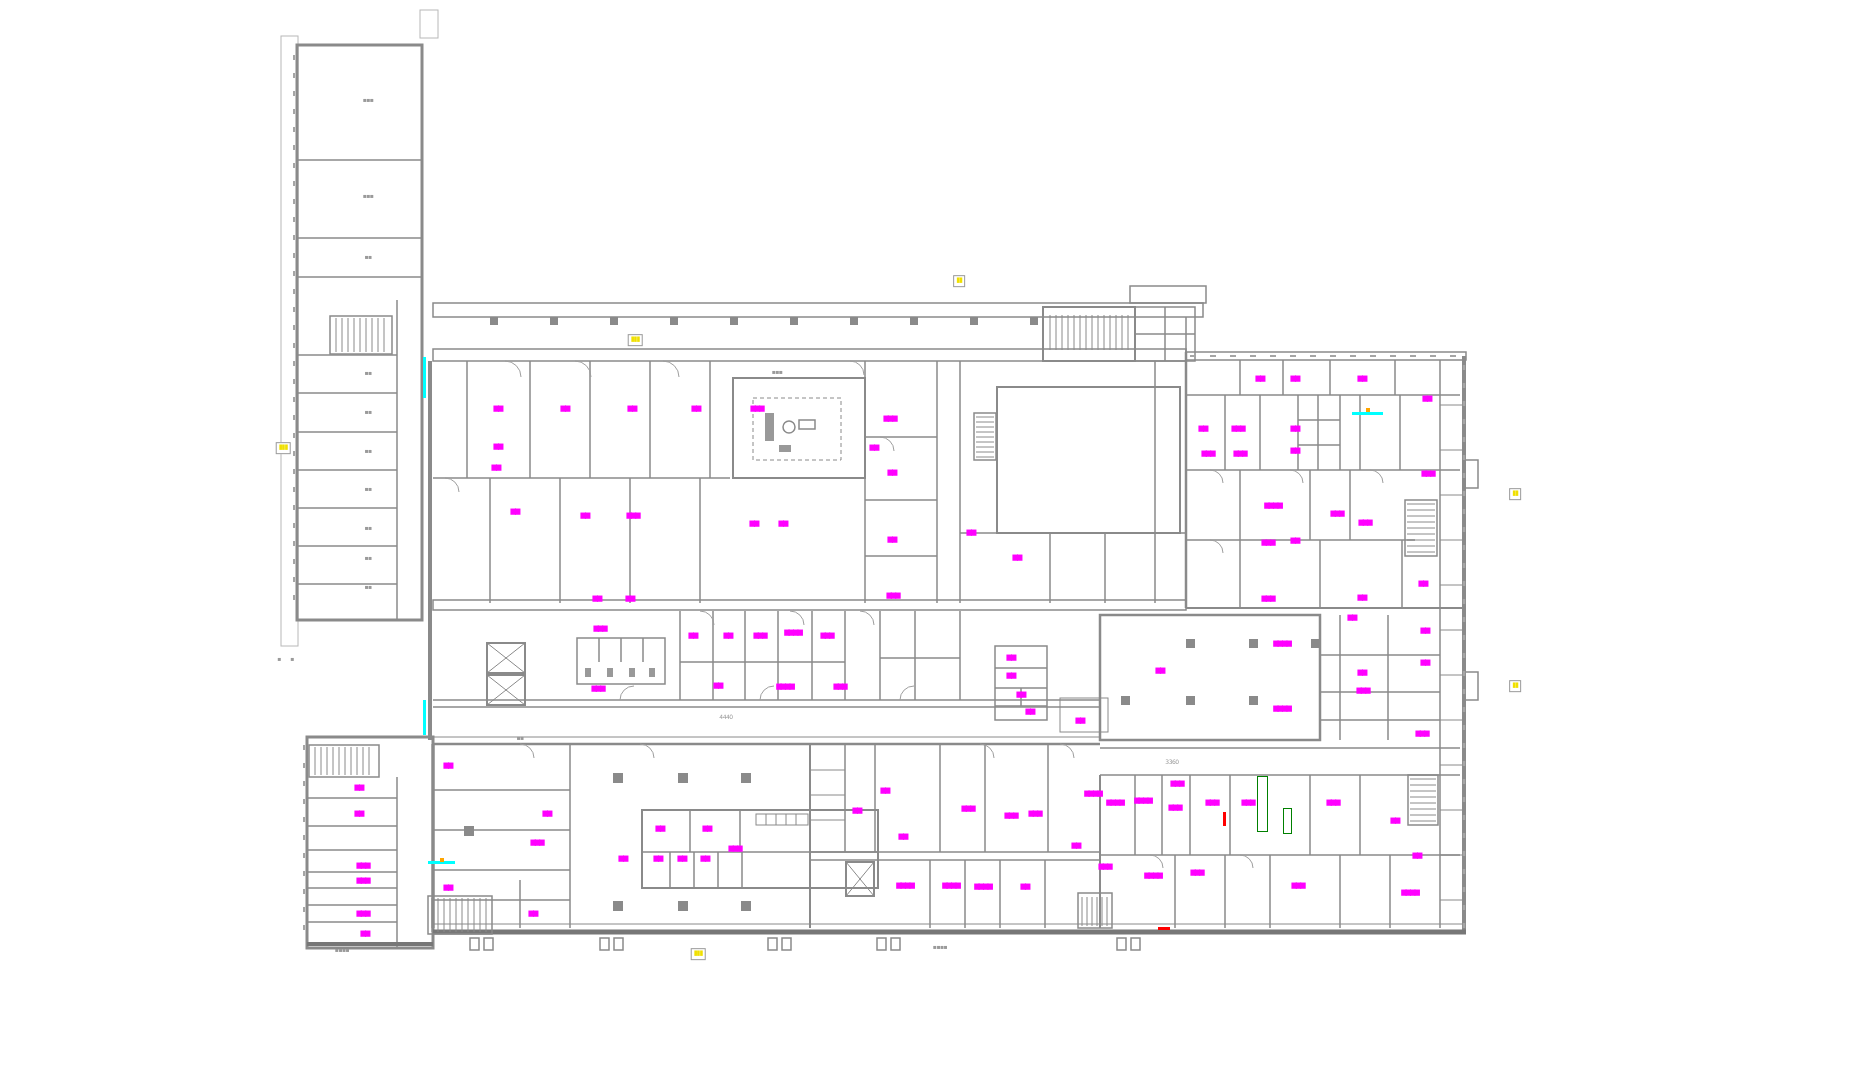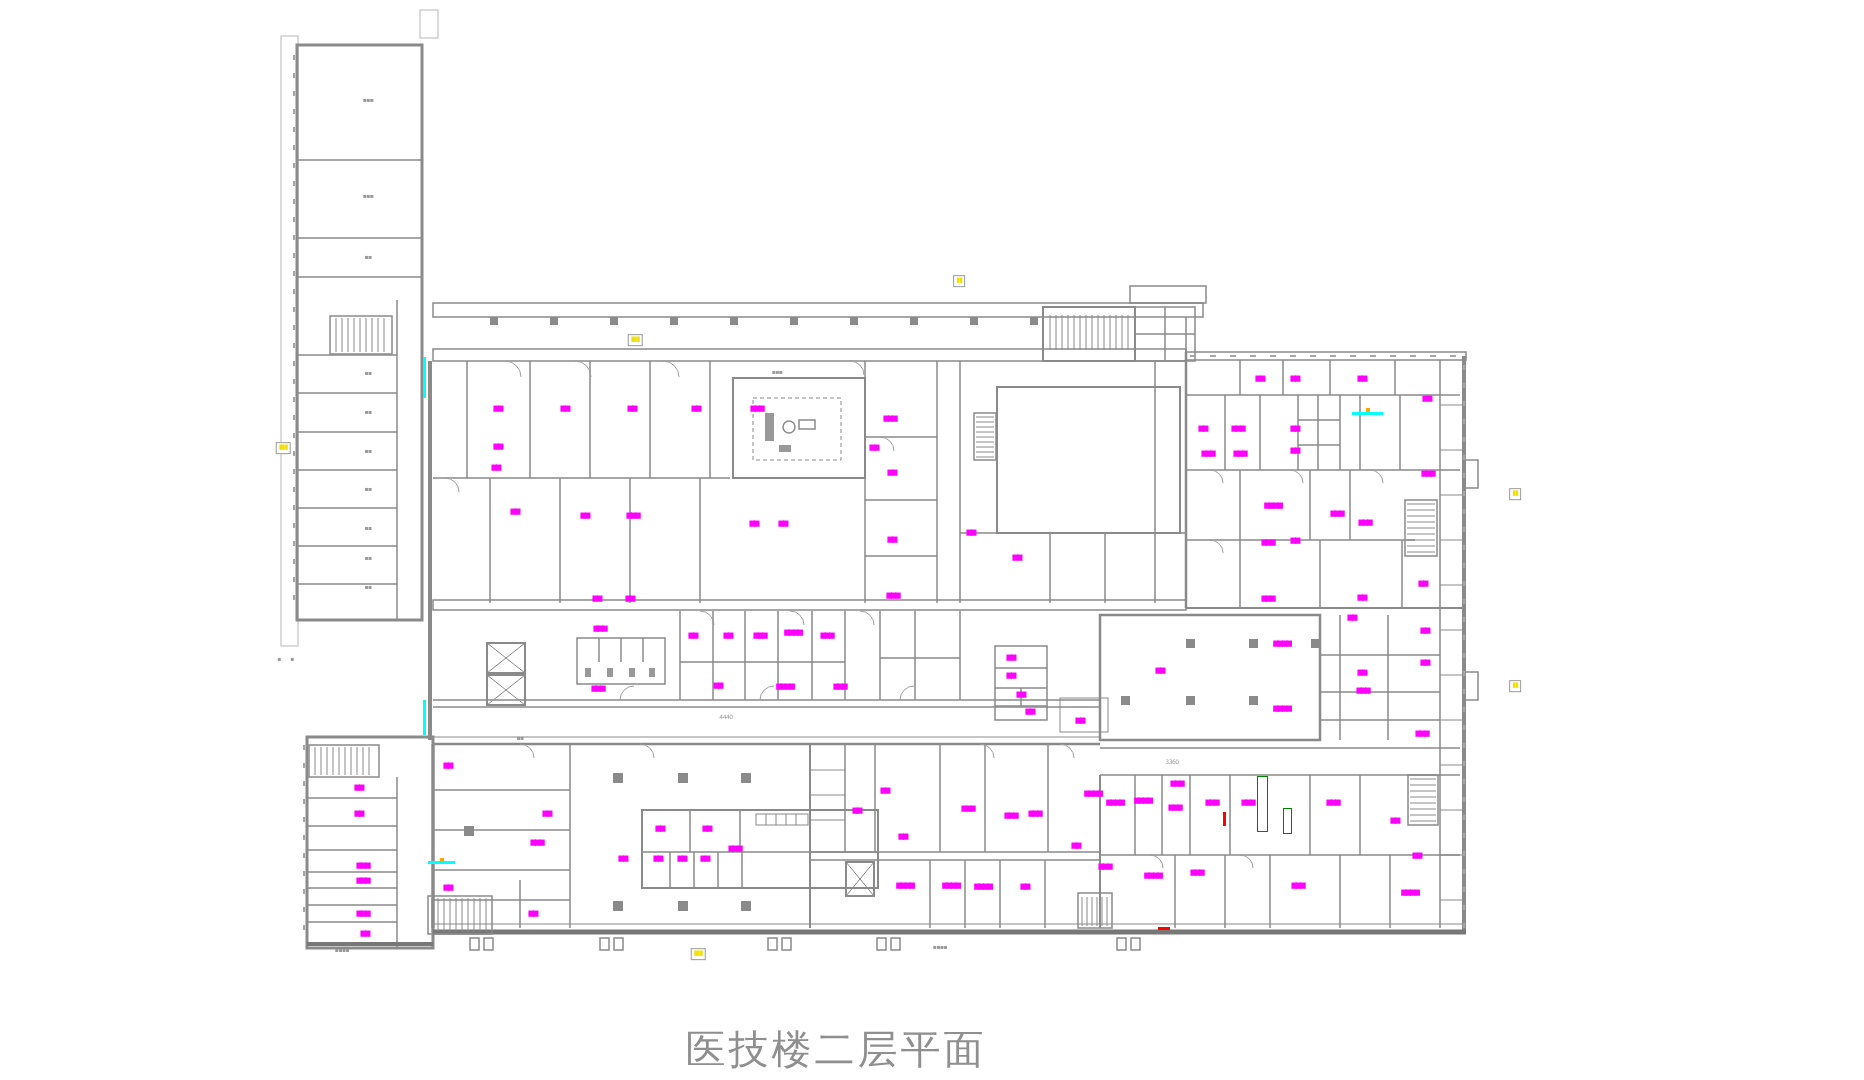--- a/index.html
+++ b/index.html
@@ -481,15 +481,14 @@
       <div class="mark" style="left: 428px; top: 861px; width: 27px; height: 3px; background: rgb(0, 255, 255);"></div>
       <div class="mark" style="left: 1352px; top: 412px; width: 31px; height: 3px; background: rgb(0, 255, 255);"></div>
       <div class="mark" style="left: 440px; top: 858px; width: 4px; height: 4px; background: rgb(255, 165, 0);"></div>
       <div class="mark" style="left: 1366px; top: 408px; width: 4px; height: 4px; background: rgb(255, 165, 0);"></div>
       <div class="mark" style="left: 1223px; top: 812px; width: 3px; height: 14px; background: rgb(255, 0, 0);"></div>
       <div class="mark" style="left: 1158px; top: 927px; width: 12px; height: 3px; background: rgb(255, 0, 0);"></div>
       <div class="mark" style="left: 1257px; top: 776px; width: 11px; height: 56px; border: 1.5px solid rgb(0, 128, 0); background: transparent; box-sizing: border-box;"></div>
       <div class="mark" style="left: 1283px; top: 808px; width: 9px; height: 26px; border: 1.5px solid rgb(0, 128, 0); background: transparent; box-sizing: border-box;"></div>
     </div>
 
-<div id="title">医技楼二层平面</div>
 
 </div>
 
 </body></html>

